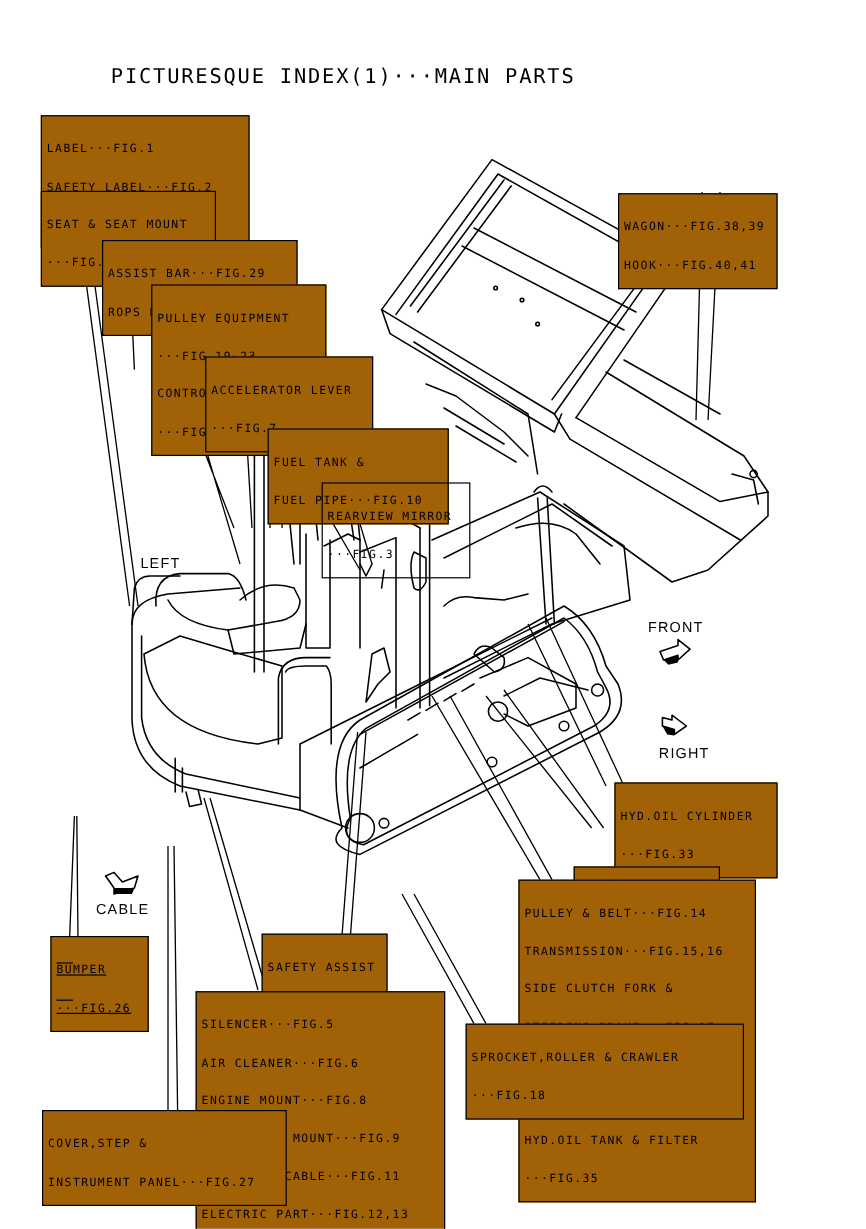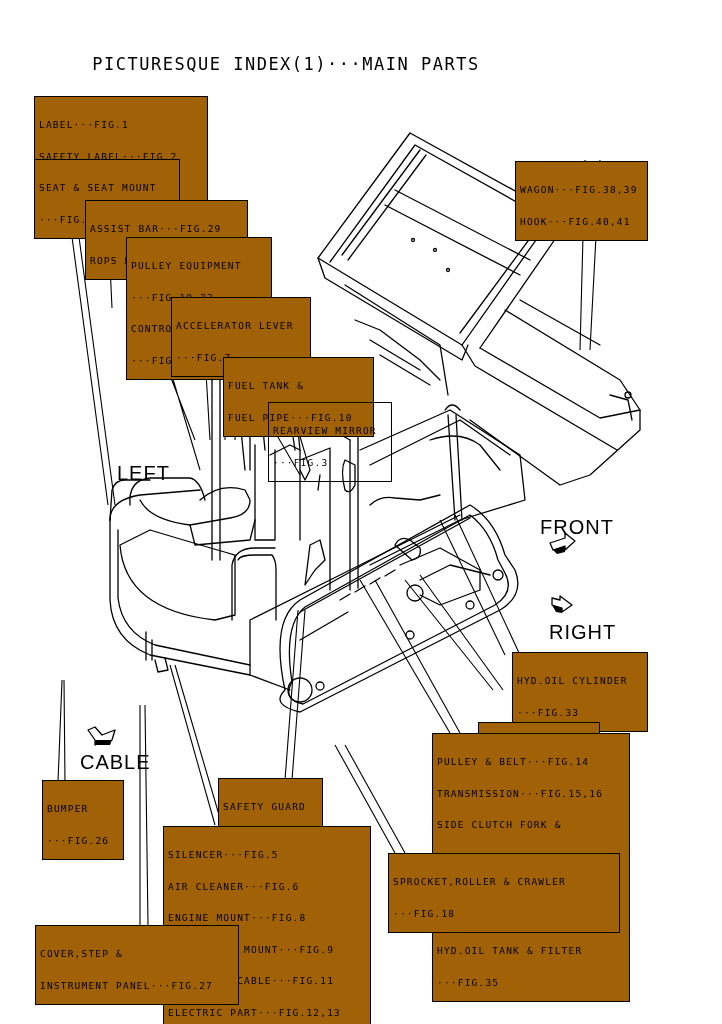--- a/index.html
+++ b/index.html
@@ -4,21 +4,21 @@
 <style>
   html, body { margin: 0; padding: 0; background: #ffffff; }
   body { width: 722px; height: 1024px; position: relative; overflow: hidden;
          font-family: "DejaVu Sans Mono", "Liberation Mono", monospace; color: #000; }
   .title { position: absolute; left: 0; width: 572px; top: 54px; text-align: center;
            font-family: "DejaVu Sans Mono", monospace; font-size: 17px; letter-spacing: 1.5px; }
   .callout { position: absolute; border: 1.4px solid #000; background: #a16207;
              font-family: "DejaVu Sans Mono", monospace; font-size: 9.5px; line-height: 10.5px;
              letter-spacing: 1.2px; padding: 2px 4px 2px 4px; white-space: pre; }
   .callout div { white-space: pre; }
-  .dir { position: absolute; font-family: "Liberation Sans", sans-serif; font-size: 20px; letter-spacing: 1px; }
+  .dir { position: absolute; font-family: "Liberation Sans", sans-serif; font-size: 12px; letter-spacing: 1px; }
   svg.draw { position: absolute; left: 0; top: 0; }
 </style>
 </head>
 <body>
 
 <div class="title">PICTURESQUE INDEX(1)···MAIN PARTS</div>
 
 <svg class="draw" width="722" height="1024" viewBox="0 0 722 1024">
   <g fill="none" stroke="#000" stroke-width="1.3" stroke-linejoin="round" stroke-linecap="round">
 
@@ -200,27 +200,27 @@
   <div>PULLEY &amp; BELT···FIG.14</div>
   <div>TRANSMISSION···FIG.15,16</div>
   <div>SIDE CLUTCH FORK &amp;</div>
   <div>STEERING BRAKE···FIG.17</div>
   <div>FRAME···FIG.24,25</div>
   <div>HST···FIG.34</div>
   <div>HYD.OIL TANK &amp; FILTER</div>
   <div>···FIG.35</div>
 </div>
 
-<div class="callout" style="left:42px; top:780px; width:72px;">
+<div class="callout" style="left:42px; top:780px; width:72px;text-decoration:underline;">
   <div>BUMPER</div>
   <div>···FIG.26</div>
 </div>
 
 <div class="callout" style="left:218px; top:778px; width:95px;">
-  <div>SAFETY GUARD</div>
+  <div>SAFETY ASSIST</div>
   <div>···FIG.31</div>
 </div>
 
 <div class="callout" style="left:388px; top:853px; width:222px;">
   <div>SPROCKET,ROLLER &amp; CRAWLER</div>
   <div>···FIG.18</div>
 </div>
 
 <div class="callout" style="left:163px; top:826px; width:198px;">
   <div>SILENCER···FIG.5</div>

